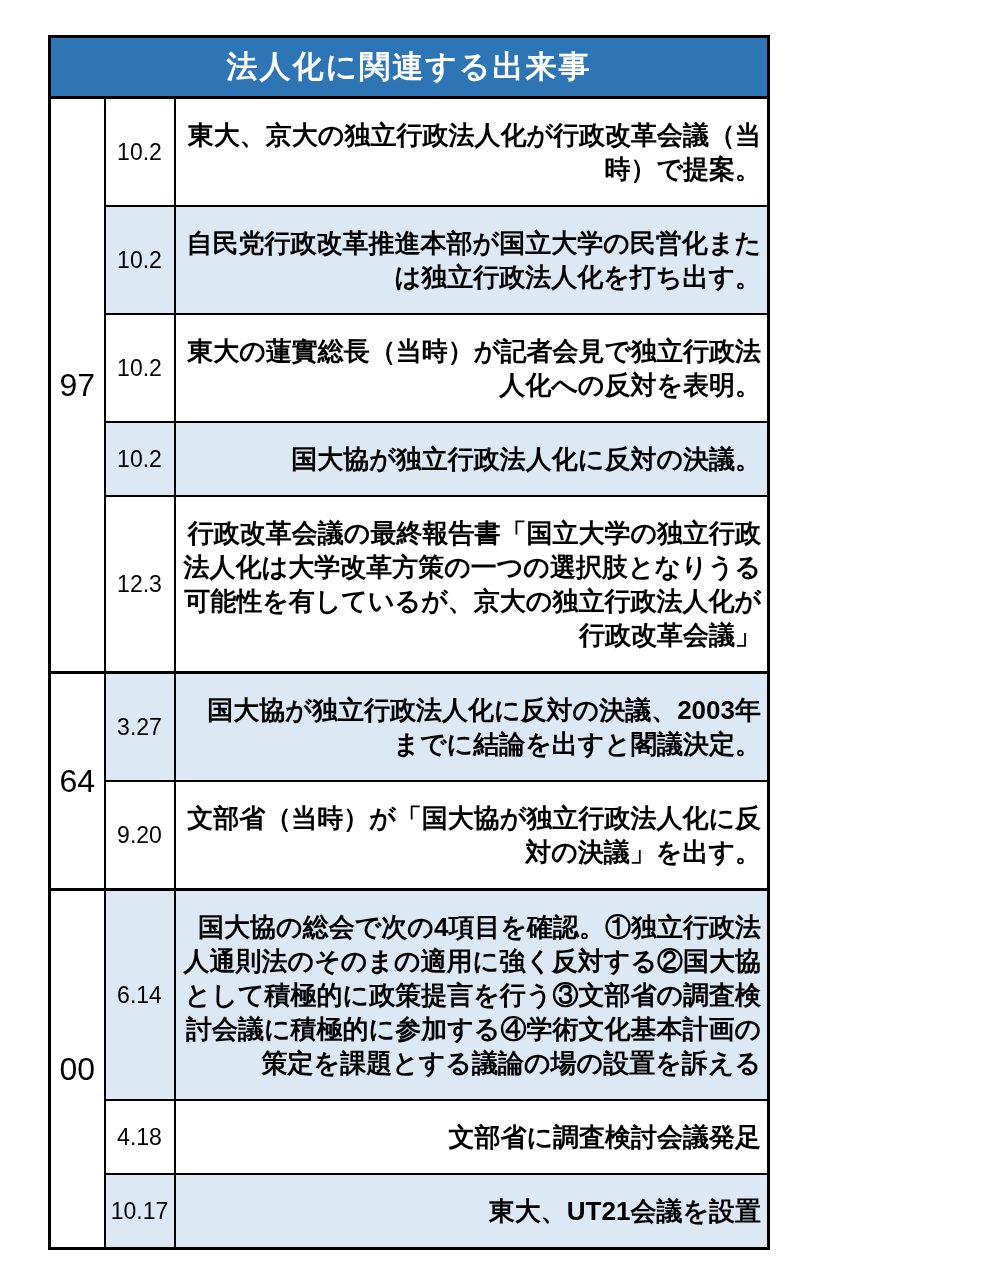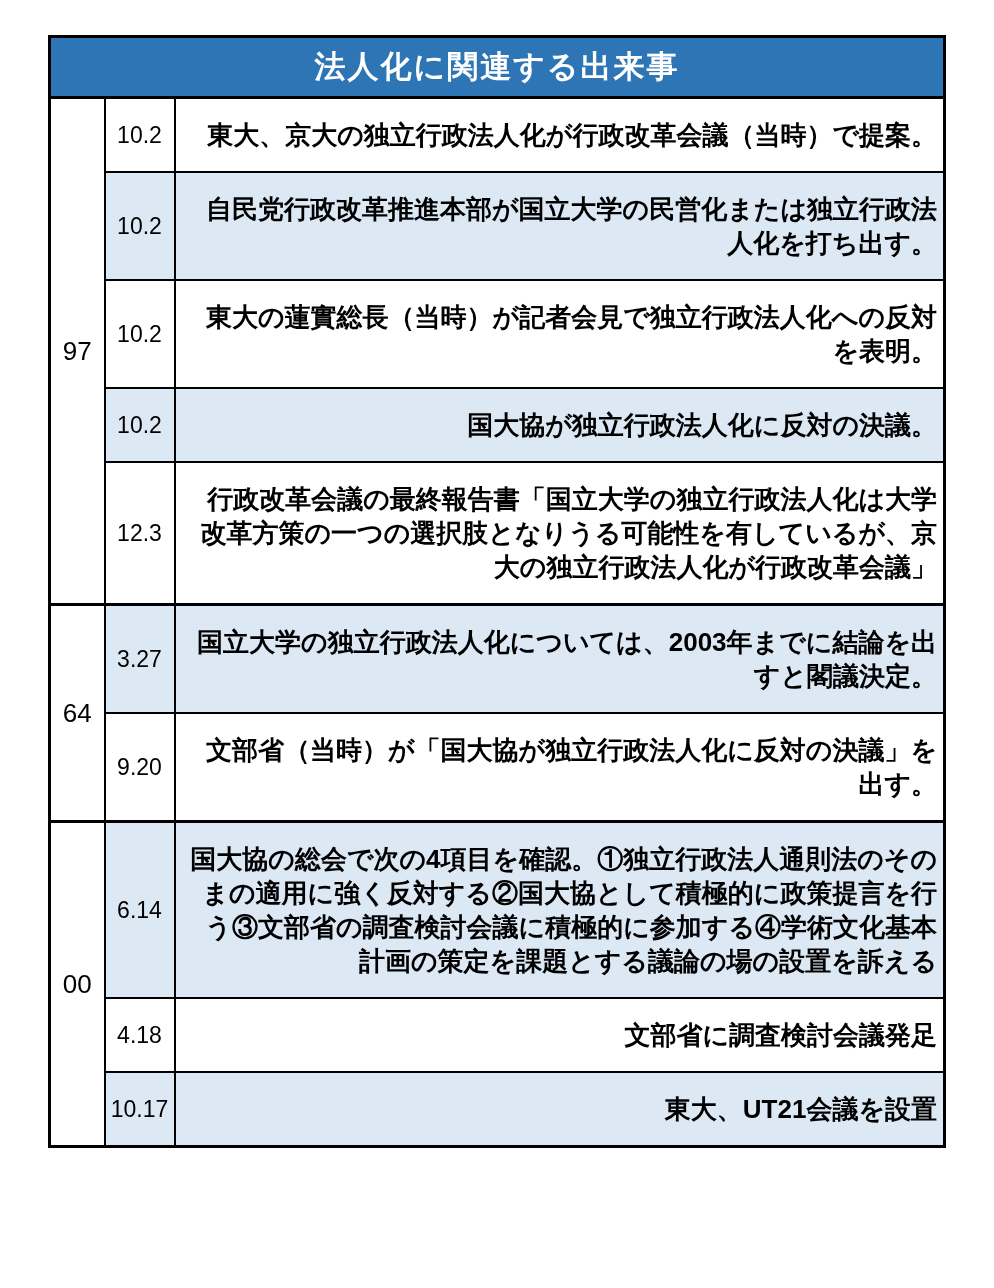--- a/index.html
+++ b/index.html
@@ -15,21 +15,21 @@
   .page {
     width: 994px;
     height: 1288px;
     position: relative;
     background: #ffffff;
   }
   table.events {
     position: absolute;
     left: 48px;
     top: 35px;
-    width: 898px;
+    width: 722px;
     border-collapse: collapse;
     table-layout: fixed;
     border: 3px solid #000000;
   }
   col.c-year { width: 55px; }
   col.c-date { width: 70px; }
   col.c-text { width: auto; }
 
   td, th {
     border: 2px solid #000000;
@@ -42,21 +42,21 @@
     font-size: 31px;
     font-weight: bold;
     text-align: center;
     height: 58px;
     letter-spacing: 2px;
     padding: 0;
   }
   td.year {
     background: #ffffff;
     text-align: center;
-    font-size: 26px;
+    font-size: 32px;
     font-weight: 400;
     padding: 0;
   }
   td.date {
     text-align: center;
     font-size: 23px;
     font-weight: 400;
     padding: 2px 1px;
     white-space: nowrap;
     margin-left: 20px;
@@ -113,21 +113,21 @@
           <td class="date">10.2</td>
           <td class="text">国大協が独立行政法人化に反対の決議。</td>
         </tr>
         <tr>
           <td class="date">12.3</td>
           <td class="text">行政改革会議の最終報告書「国立大学の独立行政法人化は大学改革方策の一つの選択肢となりうる可能性を有しているが、京大の独立行政法人化が行政改革会議」</td>
         </tr>
         <tr class="shaded group-start">
           <td class="year" rowspan="2">64</td>
           <td class="date">3.27</td>
-          <td class="text">国立大学の独立行政法人化については、2003年までに結論を出すと閣議決定。</td>
+          <td class="text">国大協が独立行政法人化に反対の決議、2003年までに結論を出すと閣議決定。</td>
         </tr>
         <tr>
           <td class="date">9.20</td>
           <td class="text">文部省（当時）が「国大協が独立行政法人化に反対の決議」を出す。</td>
         </tr>
         <tr class="shaded group-start">
           <td class="year" rowspan="3">00</td>
           <td class="date">6.14</td>
           <td class="text">国大協の総会で次の4項目を確認。①独立行政法人通則法のそのまの適用に強く反対する②国大協として積極的に政策提言を行う③文部省の調査検討会議に積極的に参加する④学術文化基本計画の策定を課題とする議論の場の設置を訴える</td>
         </tr>

